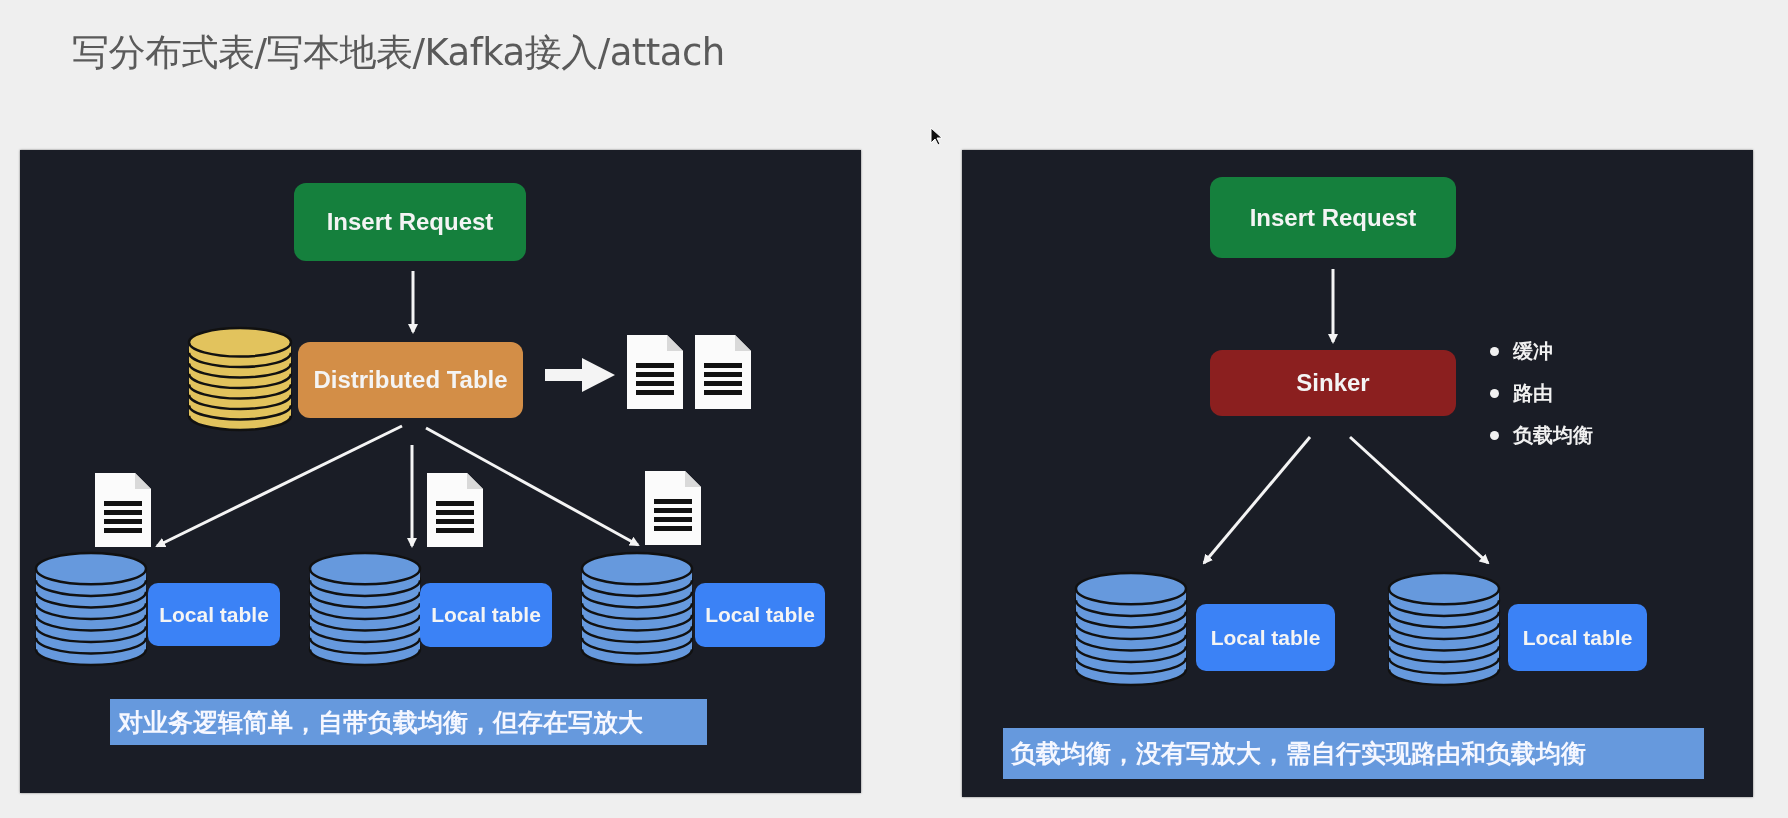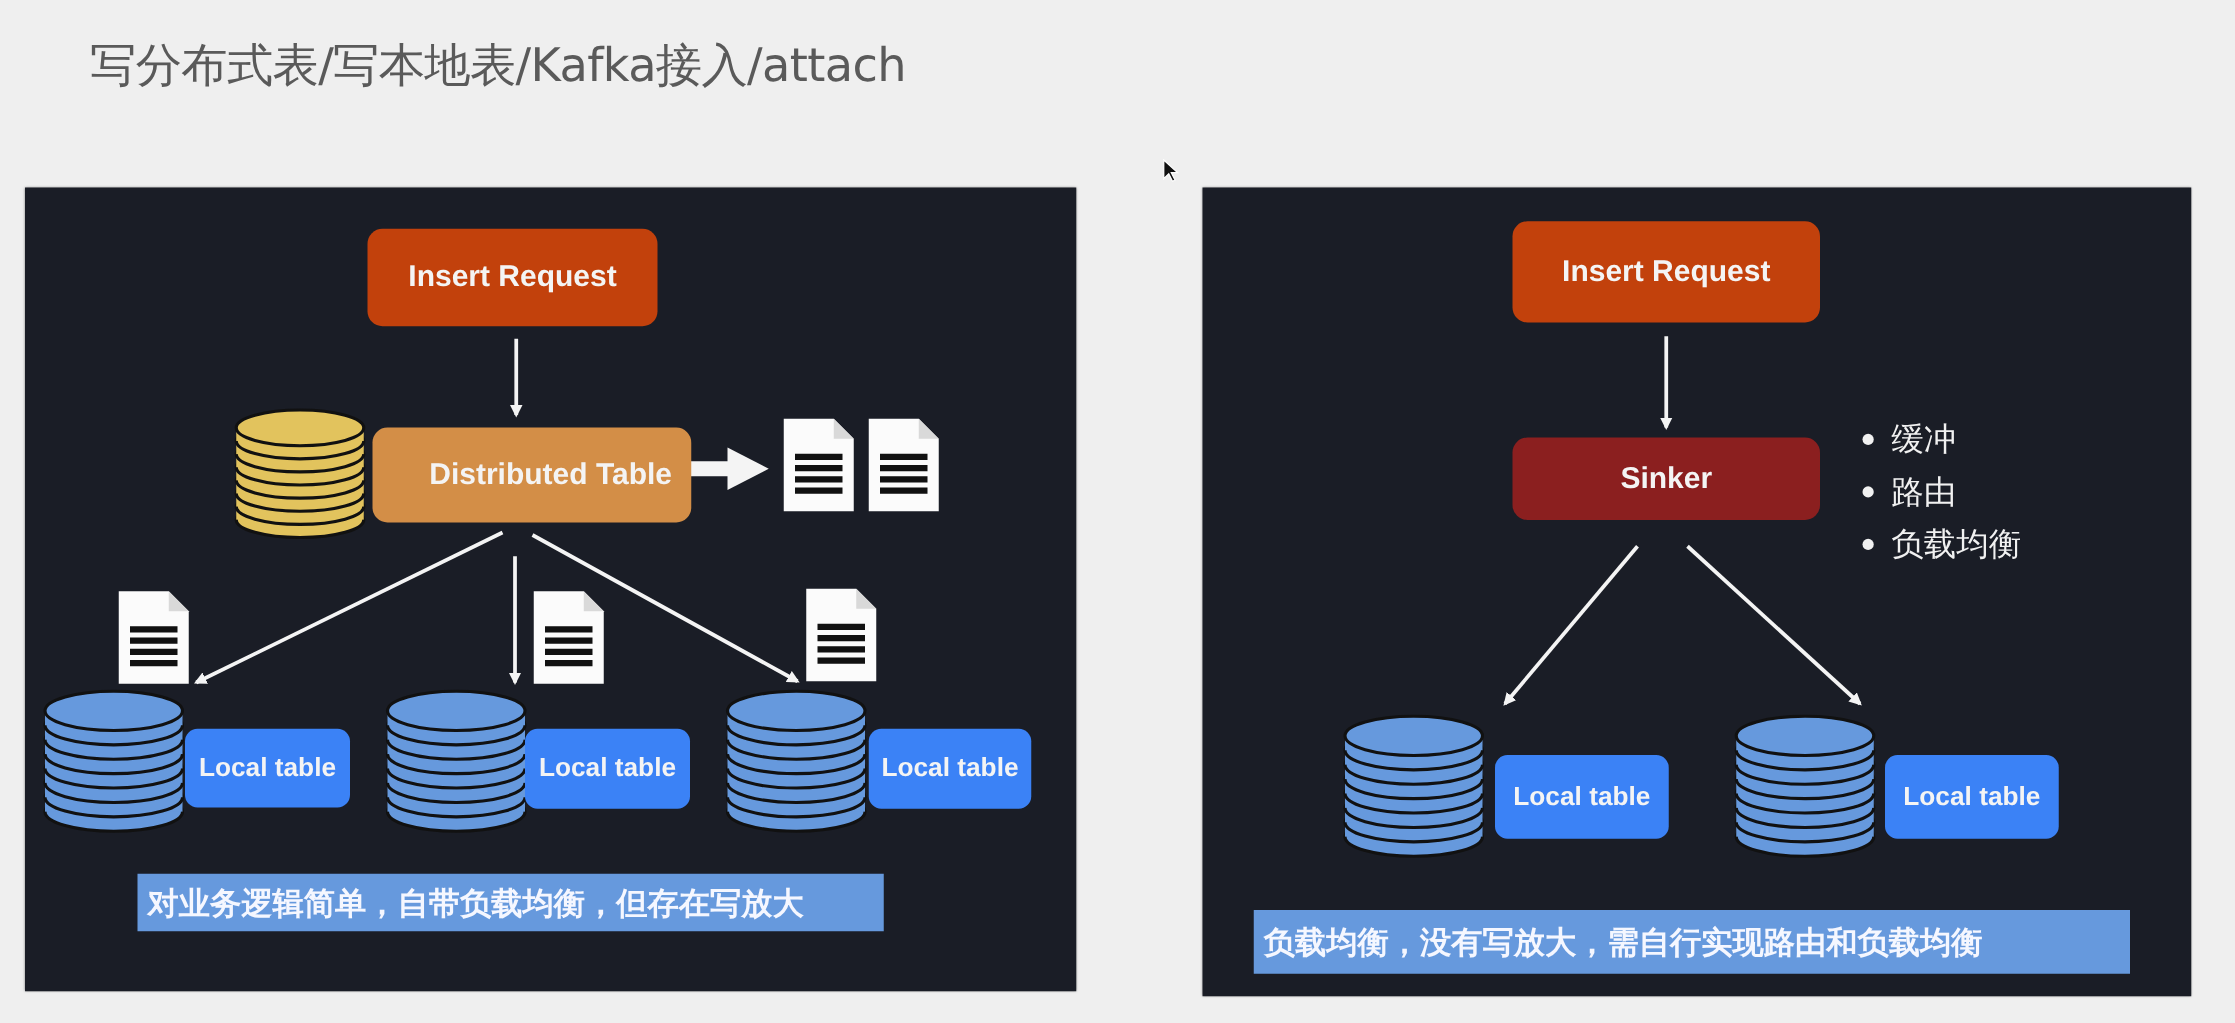--- a/index.html
+++ b/index.html
@@ -13,31 +13,31 @@
   }
   .panel {
     position:absolute; background:#1a1d26; box-shadow:0 0 2px #777;
   }
   #left-panel { left:20px; top:150px; width:841px; height:643px; }
   #right-panel { left:962px; top:150px; width:791px; height:647px; }
   .box {
     position:absolute; border-radius:12px; display:flex; align-items:center; justify-content:center;
     color:#f4f4f4; font-weight:bold; font-family:"Liberation Sans", sans-serif; font-size:24px;
   }
-  .green { background:#c2410c;text-align:center; }
-  .orange { background:#d38e47;padding-left:30px; }
+  .green { background:#15803d;text-align:center; }
+  .orange { background:#d38e47; }
   .red { background:#8b1f1f; }
   .blue { background:#3b82f6; font-size:21px; border-radius:10px; }
   .caption {
     position:absolute; background:#6699dd; color:#f5f7ff; font-weight:bold;
     font-family:"DejaVu Sans", sans-serif; font-size:25px; display:flex; align-items:center;
     padding-left:8px; box-sizing:border-box; white-space:nowrap;
   }
-  .bullets { position:absolute; left:528px; top:180px; color:#f1f1f1; font-weight:normal;
-    font-family:"DejaVu Sans", sans-serif; font-size:26px; }
+  .bullets { position:absolute; left:528px; top:180px; color:#f1f1f1; font-weight:bold;
+    font-family:"DejaVu Sans", sans-serif; font-size:20px; }
   .bullet-row { height:42px; display:flex; align-items:center; }
   .dot { width:9px; height:9px; border-radius:50%; background:#f1f1f1; margin-right:14px; }
   svg.overlay { position:absolute; left:0; top:0; }
   .cursor { position:absolute; left:930px; top:127px; }
 </style>
 </head>
 <body>
 
 <div class="title">写分布式表/写本地表/Kafka接入/attach</div>
 

